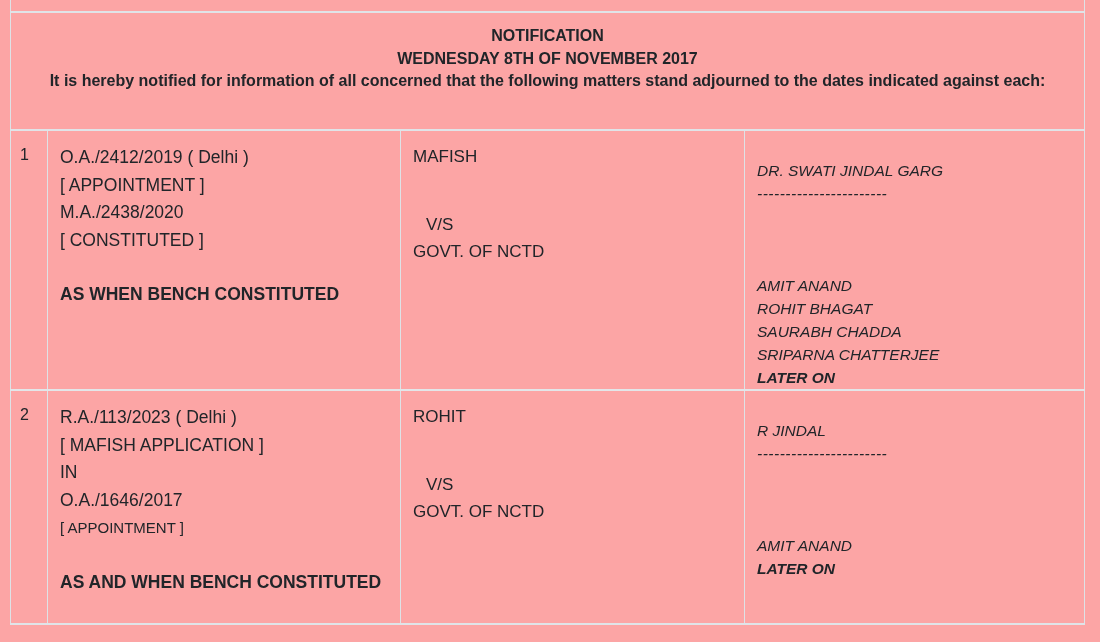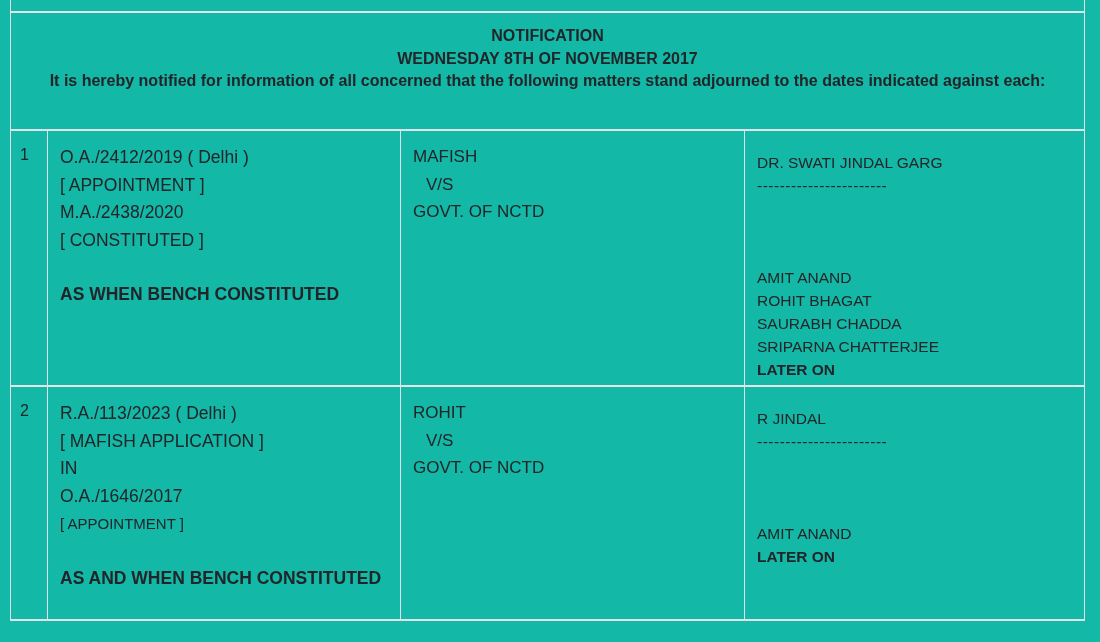--- a/index.html
+++ b/index.html
@@ -3,21 +3,21 @@
 <meta charset="utf-8">
 <style>
   * { box-sizing: border-box; }
   html, body { margin: 0; padding: 0; }
   body {
     width: 1100px; height: 642px;
     background: #ffffff;
     font-family: "Liberation Sans", "DejaVu Sans", sans-serif;
     color: #212529;
   }
-  .sheet { position: relative; width: 1100px; height: 642px; overflow: hidden; background: #14b8a6; }
+  .sheet { position: relative; width: 1100px; height: 642px; overflow: hidden; background: #fca5a5; }
 
   table.cause {
     position: absolute; left: 10px; top: 0;
     width: 1074px;
     border-collapse: collapse;
     table-layout: fixed;
   }
   table.cause td {
     border: 1px solid #dee2e6;
     vertical-align: top;
@@ -37,23 +37,23 @@
     vertical-align: top;
   }
 
   td.sn   { padding: 15px 4px 0 9px;  font-size: 16px; }
   td.case { padding: 13px 14px 0 12px; font-size: 17.5px; line-height: 27.5px; }
   td.case .small  { font-size: 15px; }
   td.case .remark { font-weight: bold; }
   td.case .gap    { height: 27px; }
 
   td.parties { padding: 12px 10px 0 12px; font-size: 17px; line-height: 27.5px; }
-  td.parties .vs { padding-left: 13px; }
+  td.parties .vs { padding-left: 13px; margin-top: 40px; }
 
-  td.adv { padding: 20px 10px 0 12px; font-size: 15.5px; line-height: 23px; }
+  td.adv { padding: 28px 10px 0 12px; font-size: 15.5px; line-height: 23px; font-style: italic; }
   td.adv .adv-gap { height: 69px; }
   td.adv .status  { font-weight: bold; }
   td.adv .divider { letter-spacing: 0.5px; }
 </style>
 </head>
 <body>
 
 <div class="sheet">
   <table class="cause">
     <colgroup>

